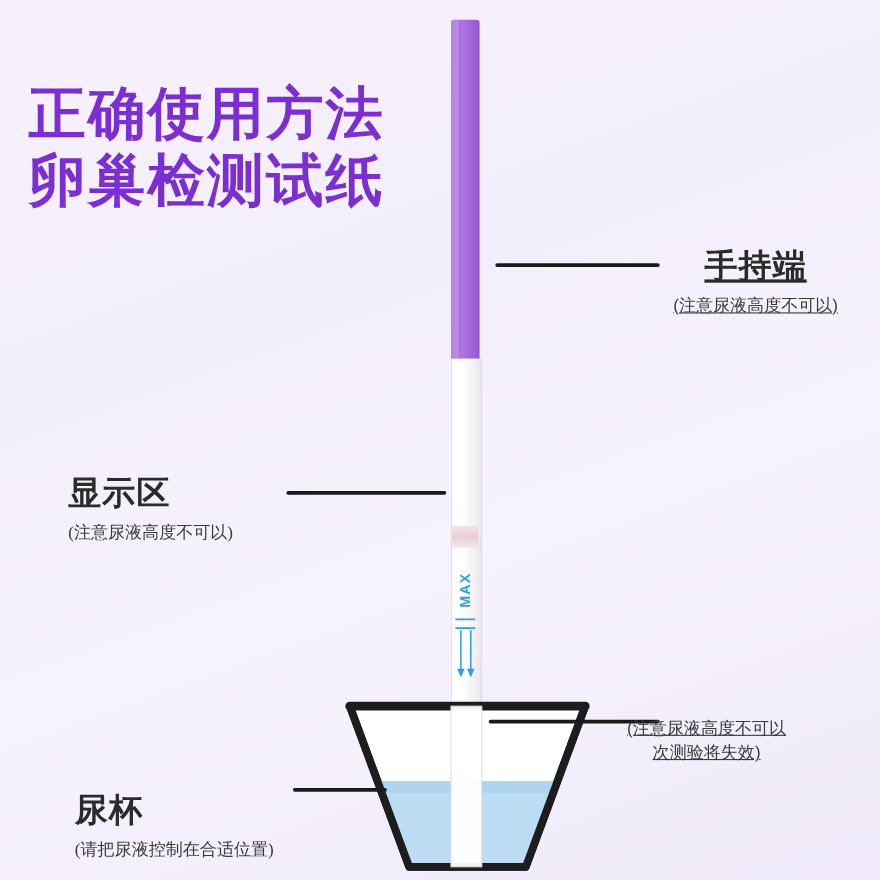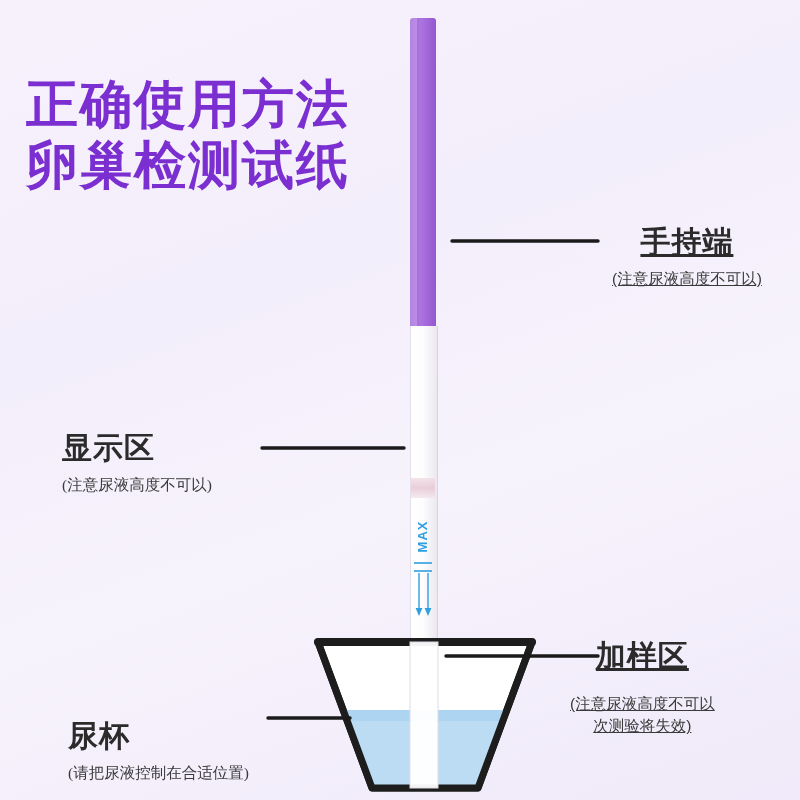--- a/index.html
+++ b/index.html
@@ -190,21 +190,20 @@
     <div class="head">手持端</div>
     <div class="sub">(注意尿液高度不可以)</div>
   </div>
 
   <div class="callout left" id="c-display">
     <div class="head">显示区</div>
     <div class="sub">(注意尿液高度不可以)</div>
   </div>
 
   <div class="callout right" id="c-sample">
-    <div class="head">加样区</div>
     <div class="sub">(注意尿液高度不可以</div>
     <div class="sub" style="margin-top:0">次测验将失效)</div>
   </div>
 
   <div class="callout left" id="c-cup">
     <div class="head">尿杯</div>
     <div class="sub">(请把尿液控制在合适位置)</div>
   </div>
 
 </div>

